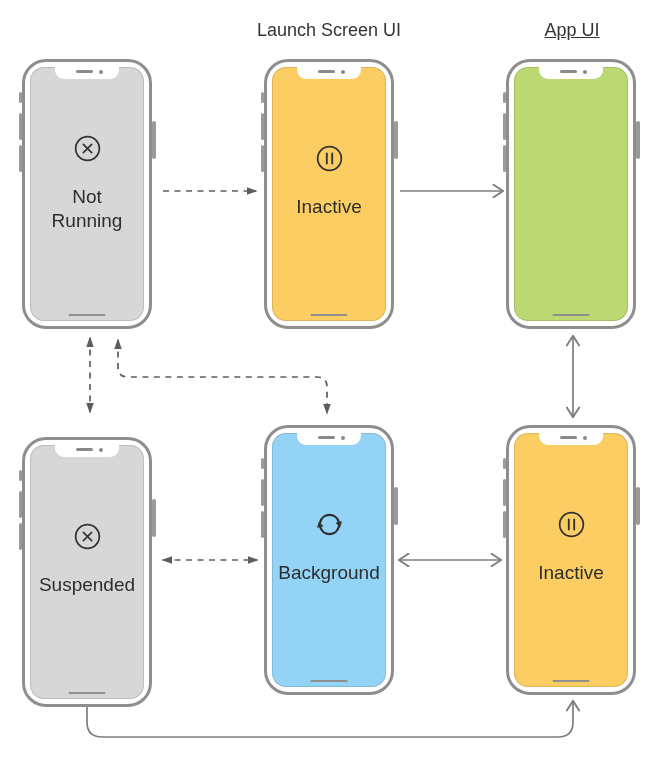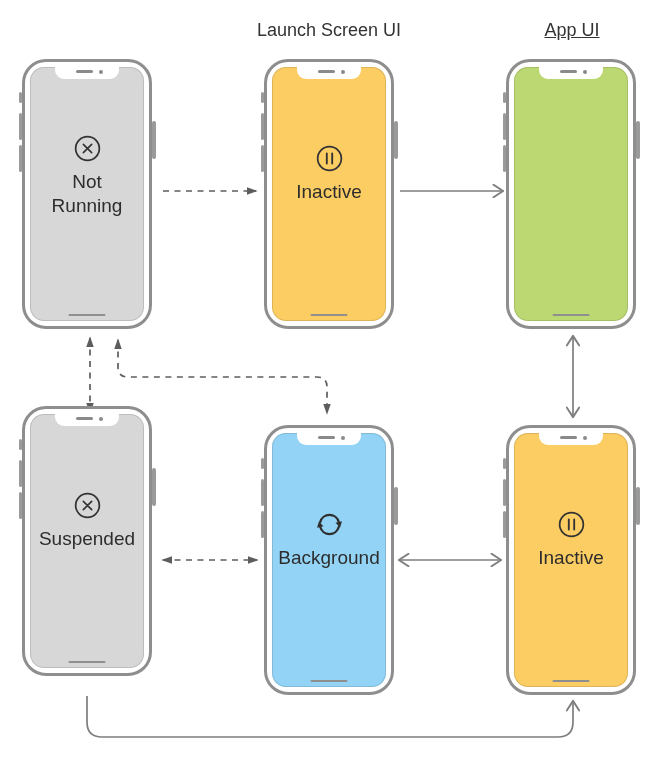--- a/index.html
+++ b/index.html
@@ -83,20 +83,21 @@
     gap: 8px;
   }
   .phone.two-line .screen-content { top: 68px; }
   .state-icon { width: 27px; height: 27px; display: block; }
   .state-label {
     font-size: 19px;
     line-height: 24px;
     color: #2d2d2d;
     text-align: center;
     white-space: pre-line;
+    margin-top: 15px;
   }
   .home-indicator {
     position: absolute;
     bottom: 5px; left: 50%;
     transform: translateX(-50%);
     width: 37px; height: 2.5px;
     background: #8f8f8f;
     border-radius: 2px;
   }
 
@@ -196,21 +197,21 @@
     <span class="side-btn b3"></span>
     <span class="side-btn b4"></span>
     <div class="screen" style="background: rgb(188, 216, 115);">
       <div class="notch">
         <span class="speaker"></span>
         <span class="camera"></span>
       </div>
       <span class="home-indicator"></span>
     </div>
   </div>
-    <div class="phone" style="left: 22px; top: 406px;">
+    <div class="phone" style="left: 22px; top: 437px;">
     <span class="side-btn b1"></span>
     <span class="side-btn b2"></span>
     <span class="side-btn b3"></span>
     <span class="side-btn b4"></span>
     <div class="screen" style="background: rgb(215, 215, 215);">
       <div class="notch">
         <span class="speaker"></span>
         <span class="camera"></span>
       </div>
       <div class="screen-content">

